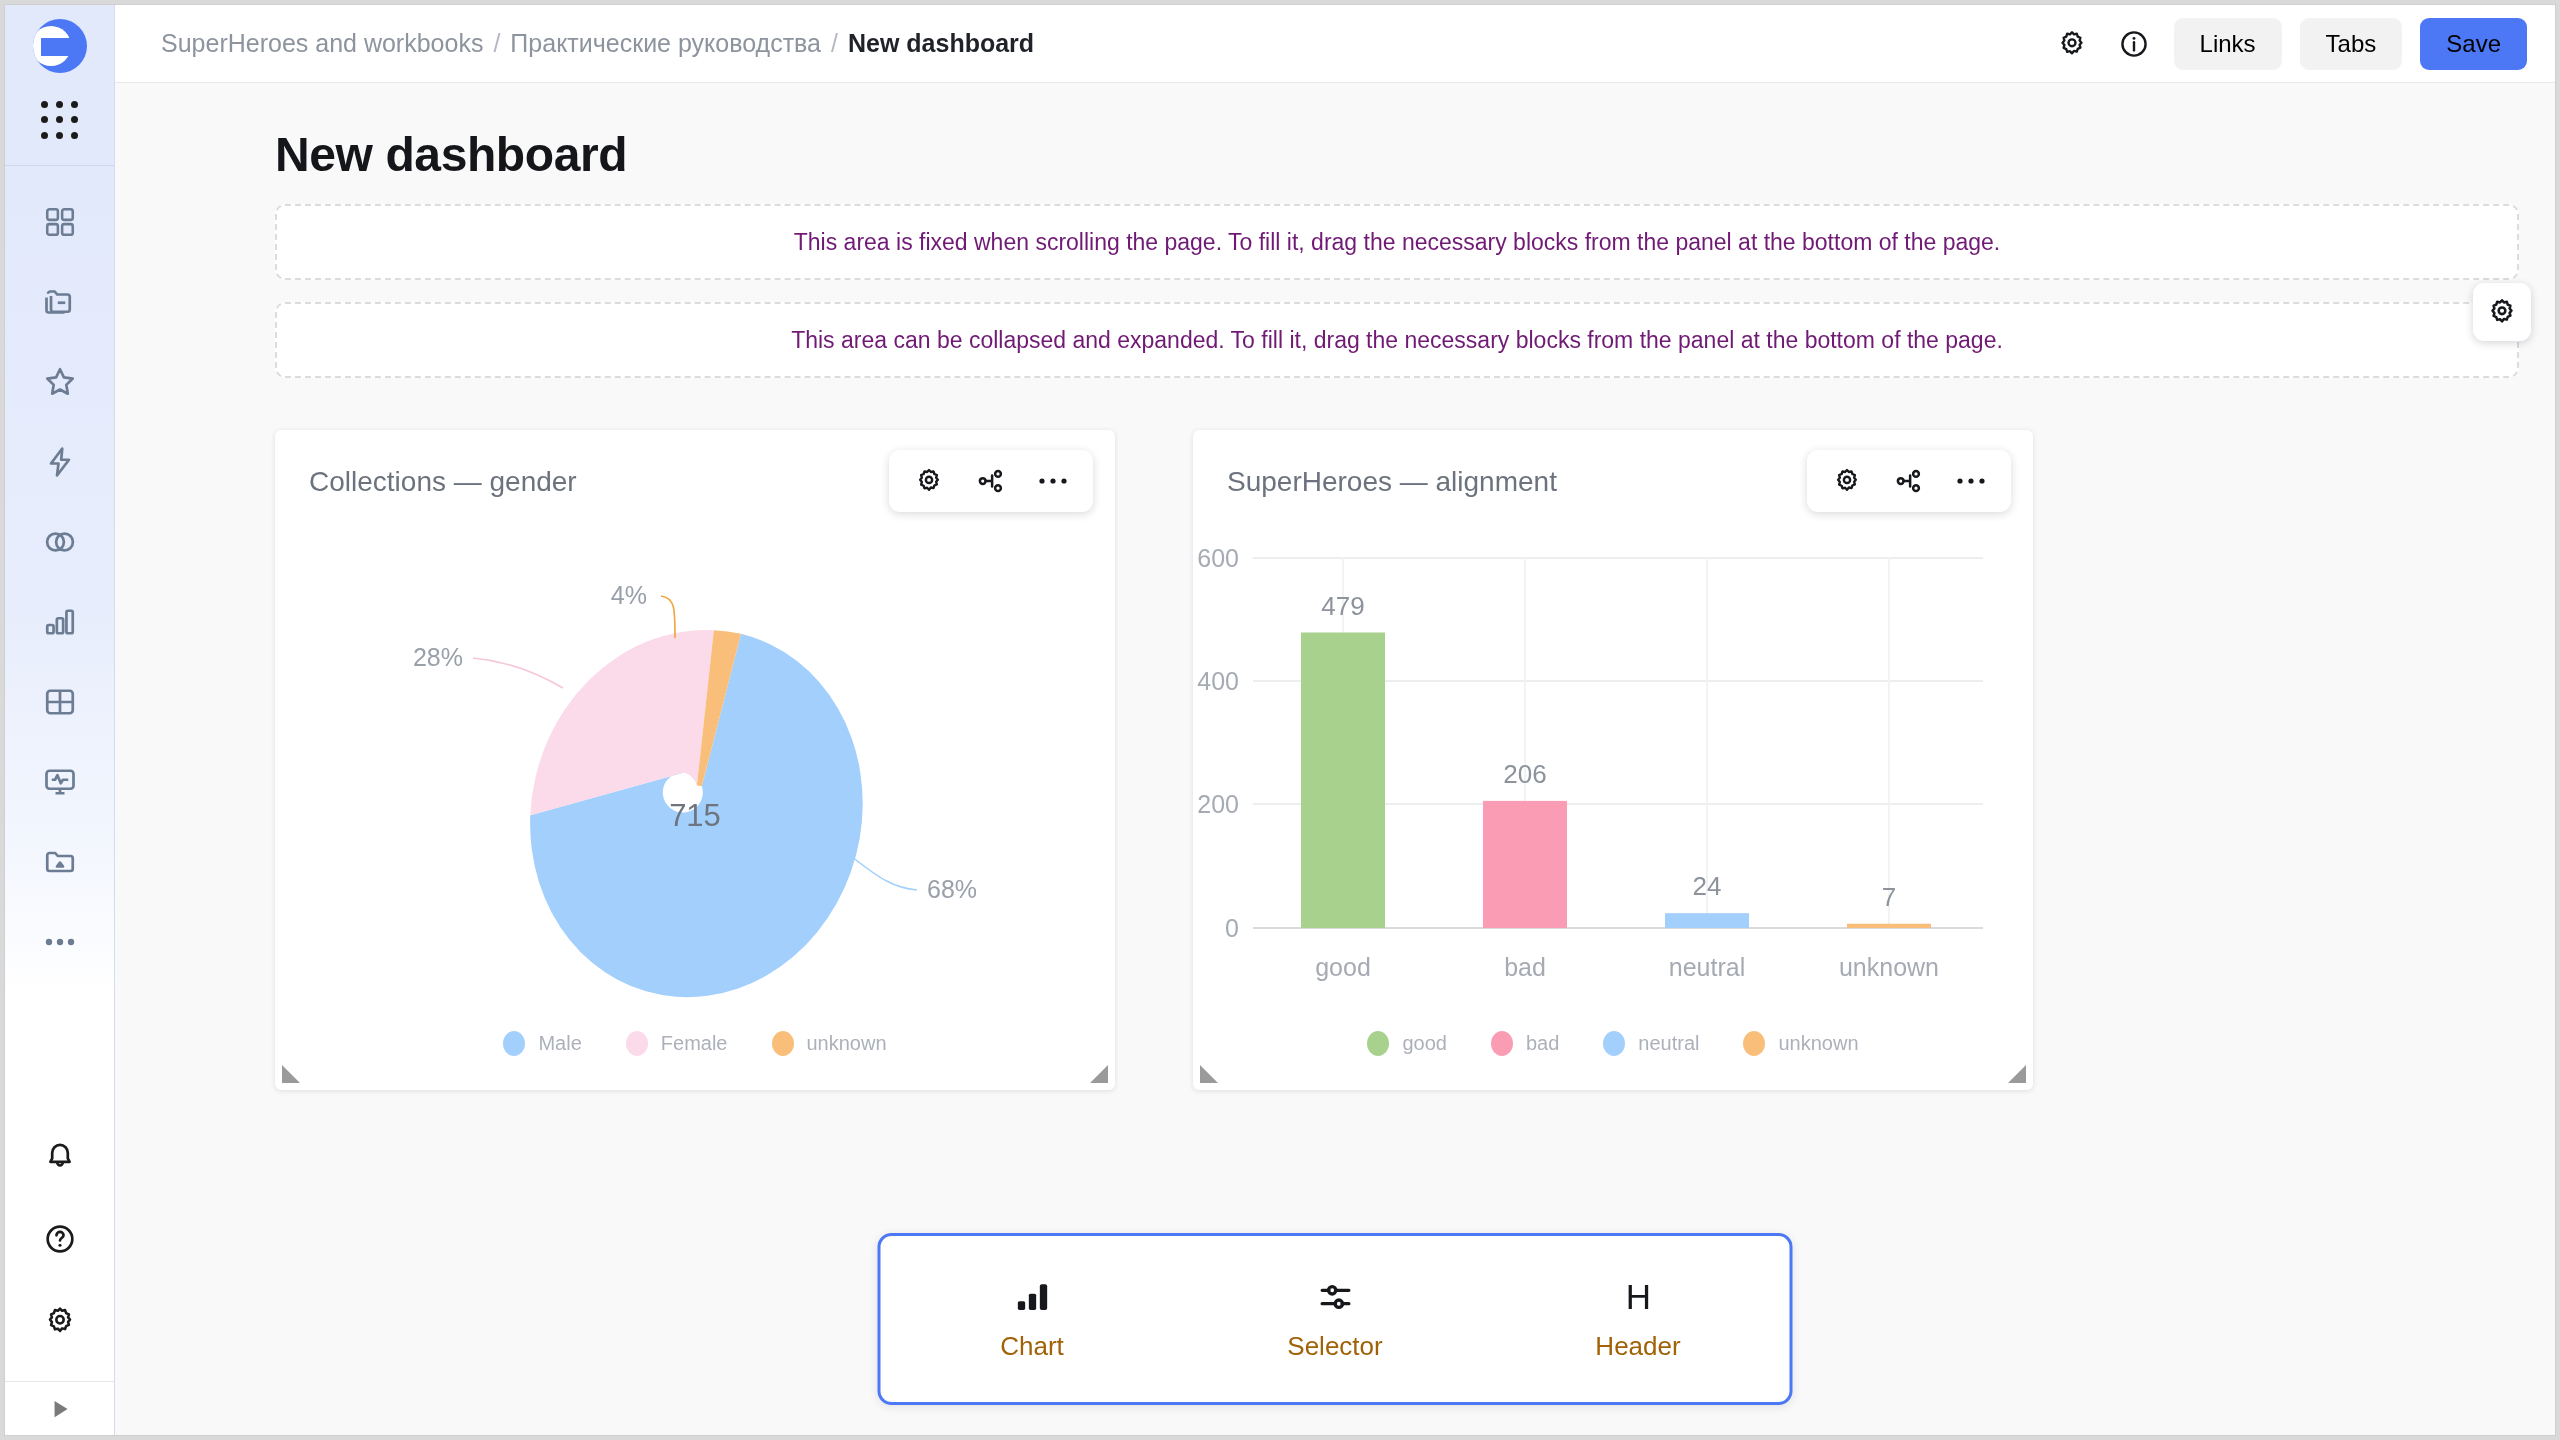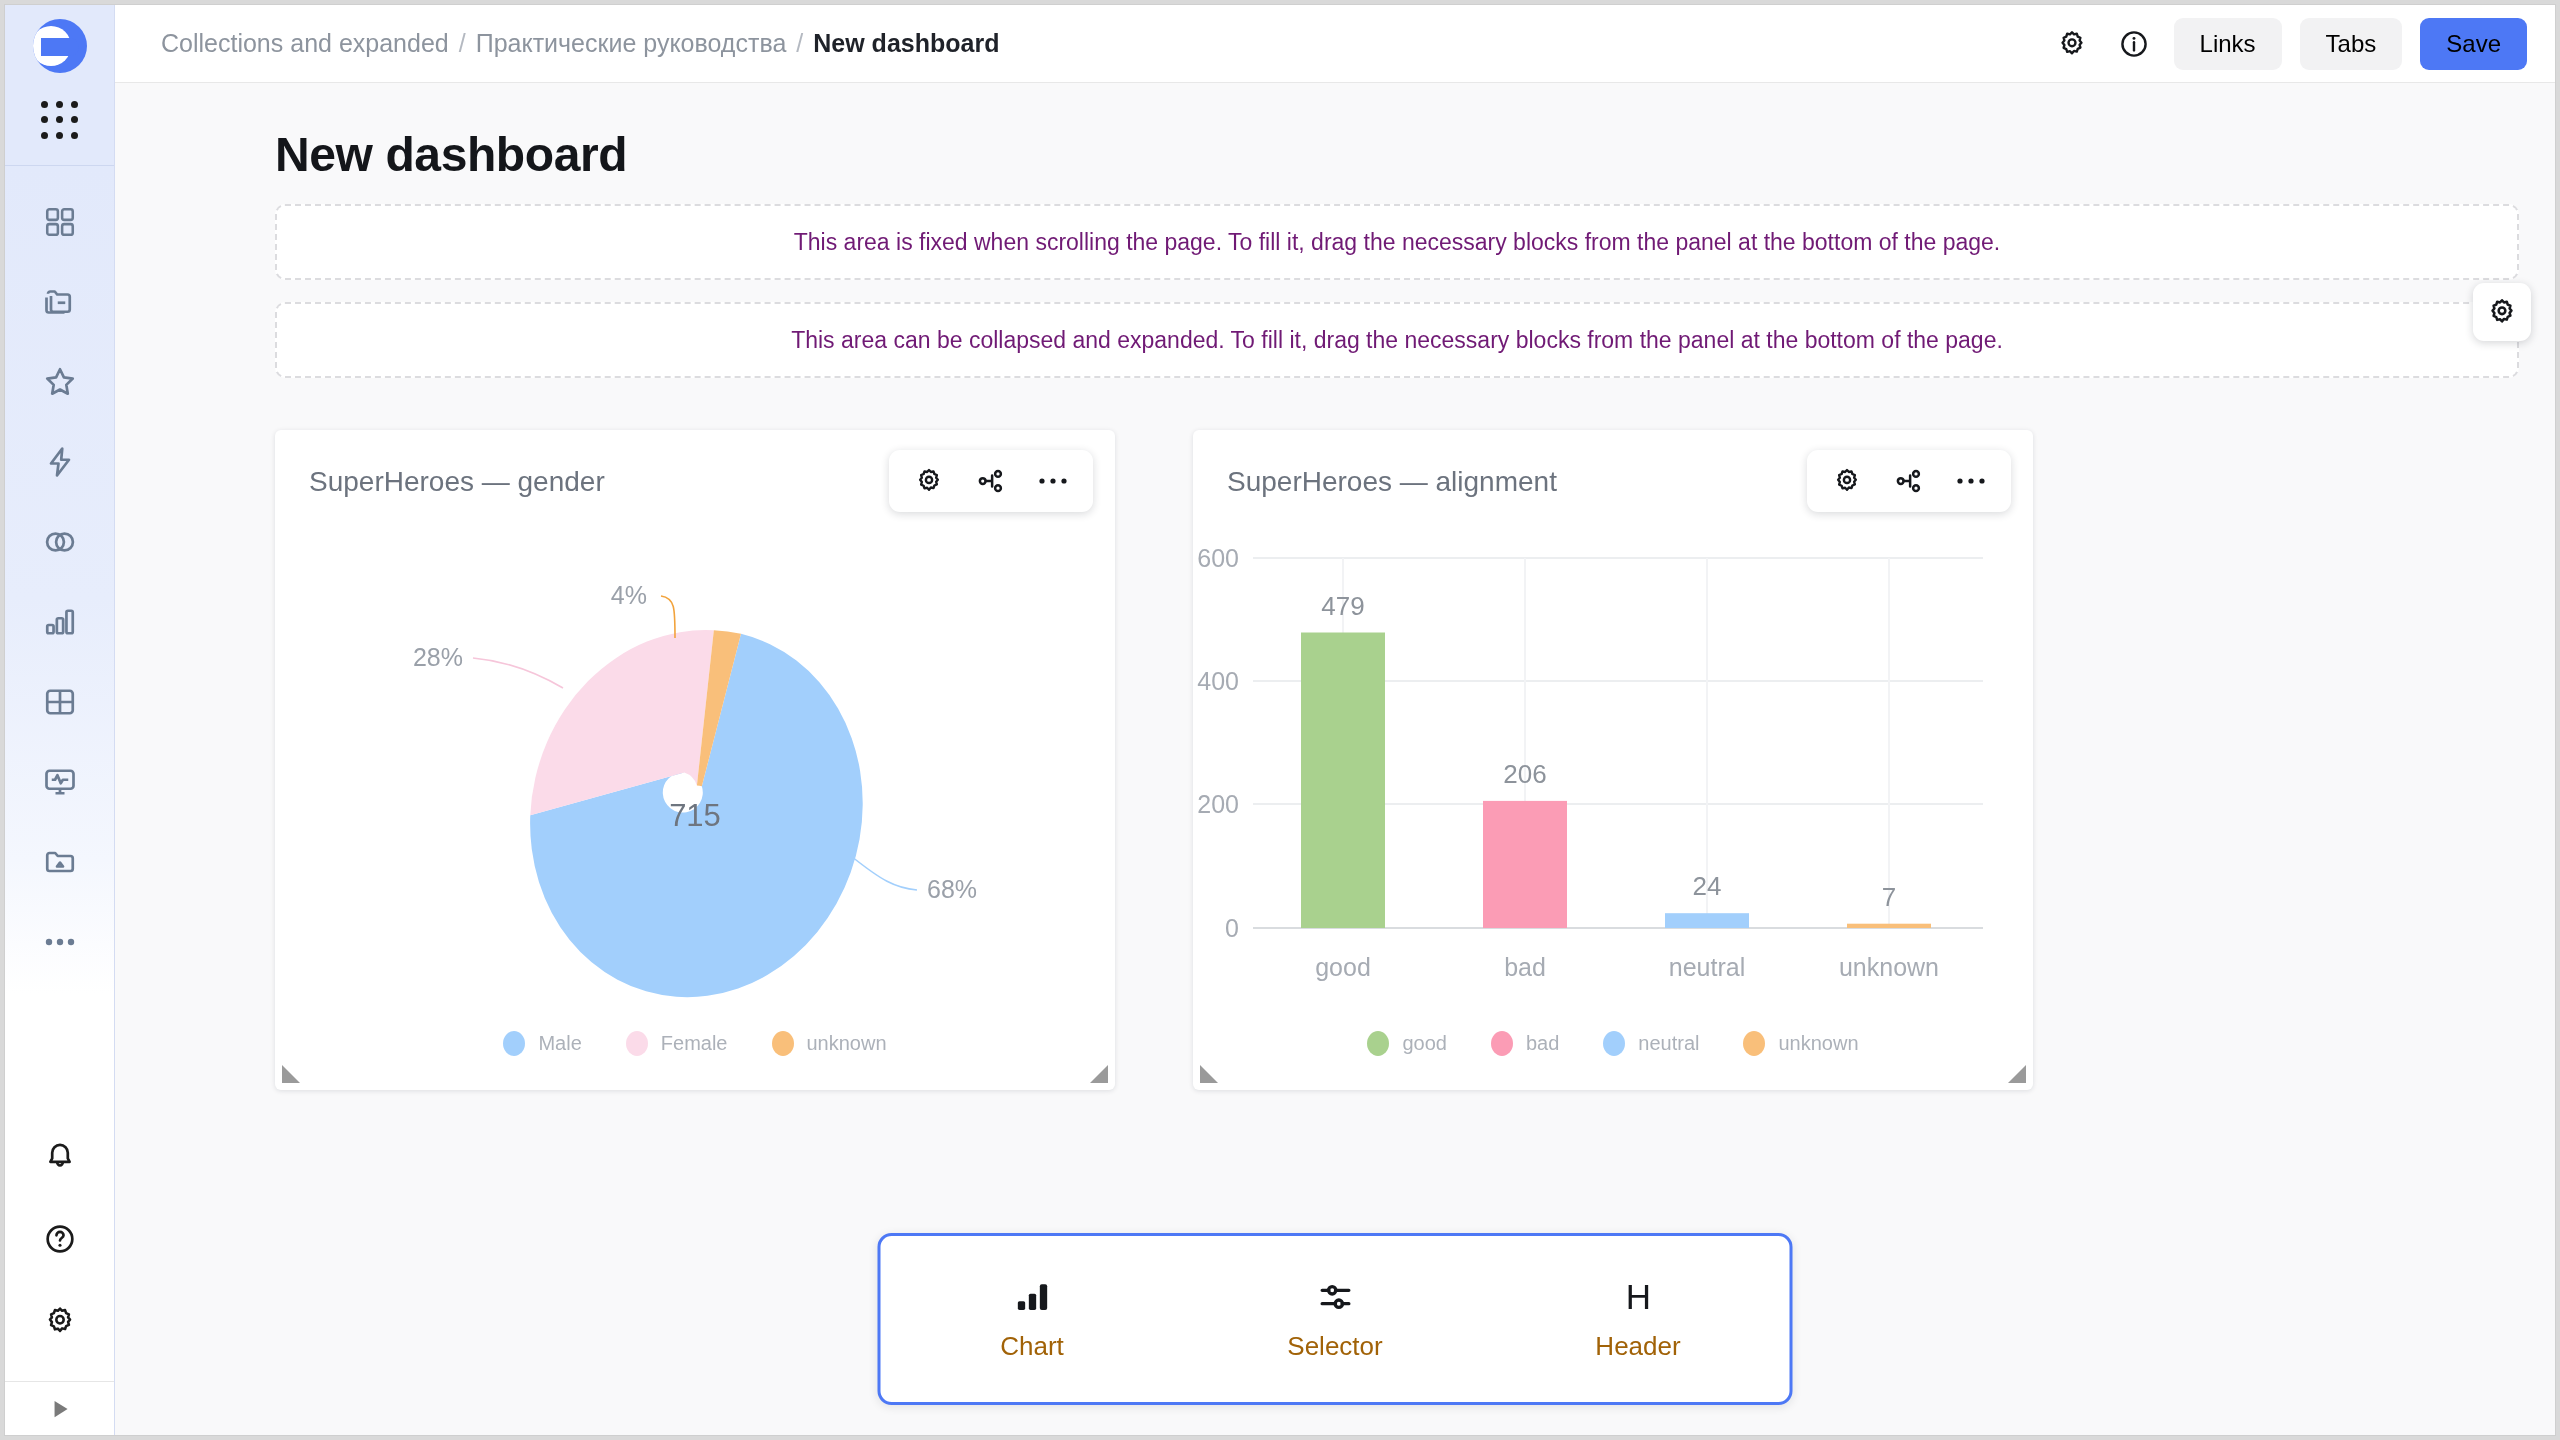--- a/index.html
+++ b/index.html
@@ -309,21 +309,21 @@
       <svg width="26" height="26" viewBox="0 0 24 24">
         <path d="M7 4.5L19 12 7 19.5z" fill="#7a7a7a"></path>
       </svg>
     </div>
   </div>
 
   <div class="main">
 
     <div class="topbar">
       <div class="crumbs">
-        <span class="crumb">Collections and expanded</span>
+        <span class="crumb">SuperHeroes and workbooks</span>
         <span class="sep">/</span>
         <span class="crumb">Практические руководства</span>
         <span class="sep">/</span>
         <span class="current">New dashboard</span>
       </div>
 
       <div class="top-right">
         <div class="icon-btn">
           <svg width="32" height="32" viewBox="0 0 24 24" fill="none" stroke="#16181c" stroke-width="1.8" stroke-linejoin="round">
             <path d="M12 3.2l1.5 1.6 2.1-.5.7 2.1 2 .9-.6 2.1 1.4 1.6-1.4 1.6.6 2.1-2 .9-.7 2.1-2.1-.5L12 19l-1.5-1.6-2.1.5-.7-2.1-2-.9.6-2.1L4.9 11l1.4-1.6-.6-2.1 2-.9.7-2.1 2.1.5z"></path>
@@ -357,21 +357,21 @@
       <div class="gear-float">
         <svg width="32" height="32" viewBox="0 0 24 24" fill="none" stroke="#16181c" stroke-width="1.9" stroke-linejoin="round">
           <path d="M12 3.2l1.5 1.6 2.1-.5.7 2.1 2 .9-.6 2.1 1.4 1.6-1.4 1.6.6 2.1-2 .9-.7 2.1-2.1-.5L12 19l-1.5-1.6-2.1.5-.7-2.1-2-.9.6-2.1L4.9 11l1.4-1.6-.6-2.1 2-.9.7-2.1 2.1.5z"></path>
           <circle cx="12" cy="11.1" r="2.5"></circle>
         </svg>
       </div>
 
       <div class="widgets">
 
         <div class="widget">
-          <div class="w-title">SuperHeroes — gender</div>
+          <div class="w-title">Collections — gender</div>
 
           <div class="w-tools">
             <div class="icon-btn">
               <svg width="30" height="30" viewBox="0 0 24 24" fill="none" stroke="#16181c" stroke-width="1.9" stroke-linejoin="round">
                 <path d="M12 3.2l1.5 1.6 2.1-.5.7 2.1 2 .9-.6 2.1 1.4 1.6-1.4 1.6.6 2.1-2 .9-.7 2.1-2.1-.5L12 19l-1.5-1.6-2.1.5-.7-2.1-2-.9.6-2.1L4.9 11l1.4-1.6-.6-2.1 2-.9.7-2.1 2.1.5z"></path>
                 <circle cx="12" cy="11.1" r="2.5"></circle>
               </svg>
             </div>
             <div class="icon-btn">
               <svg width="30" height="30" viewBox="0 0 24 24" fill="none" stroke="#16181c" stroke-width="2">

